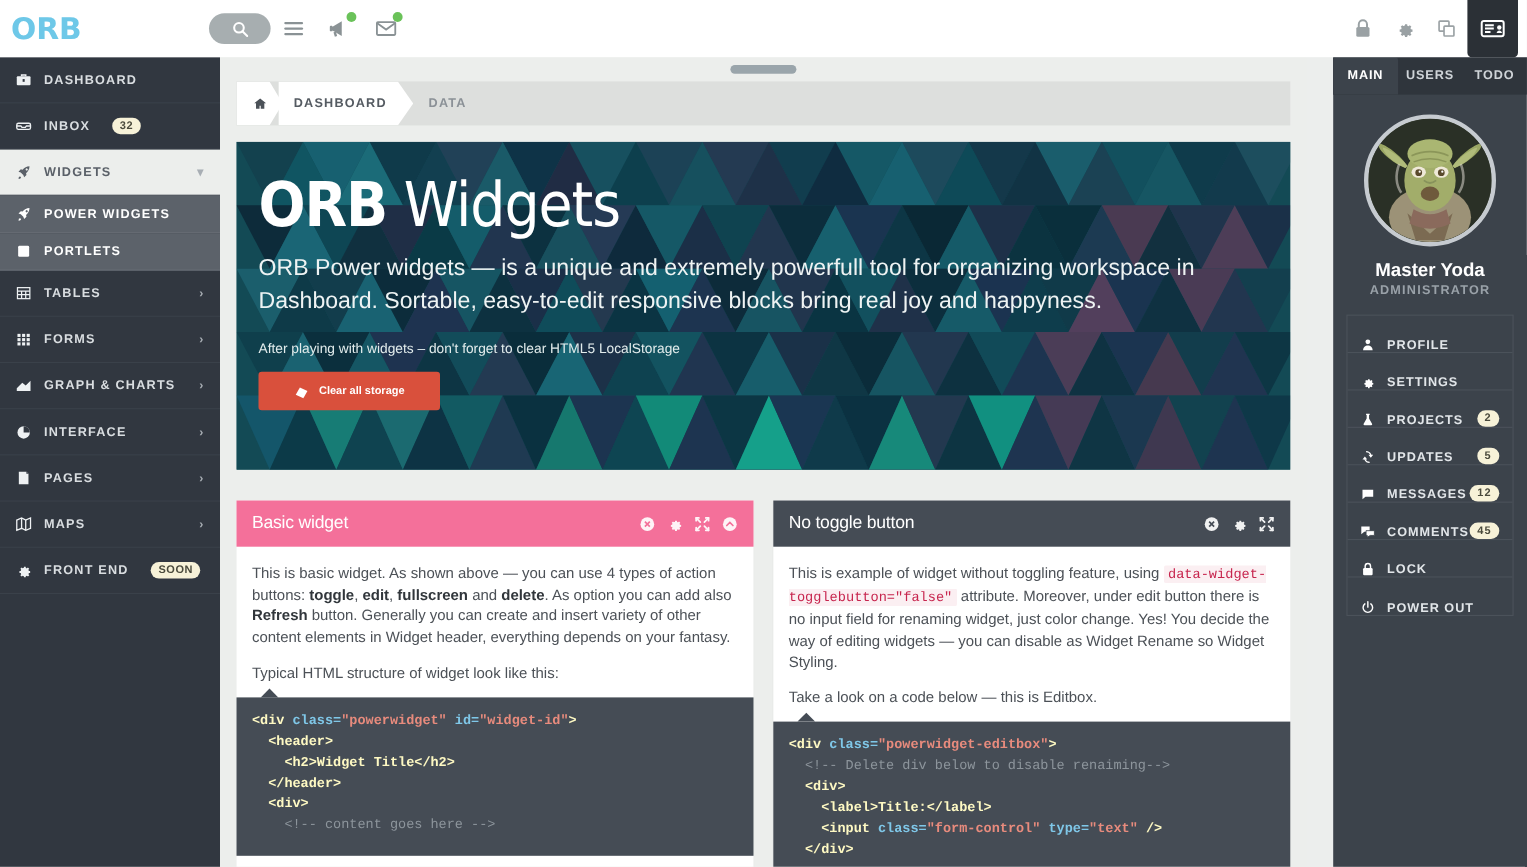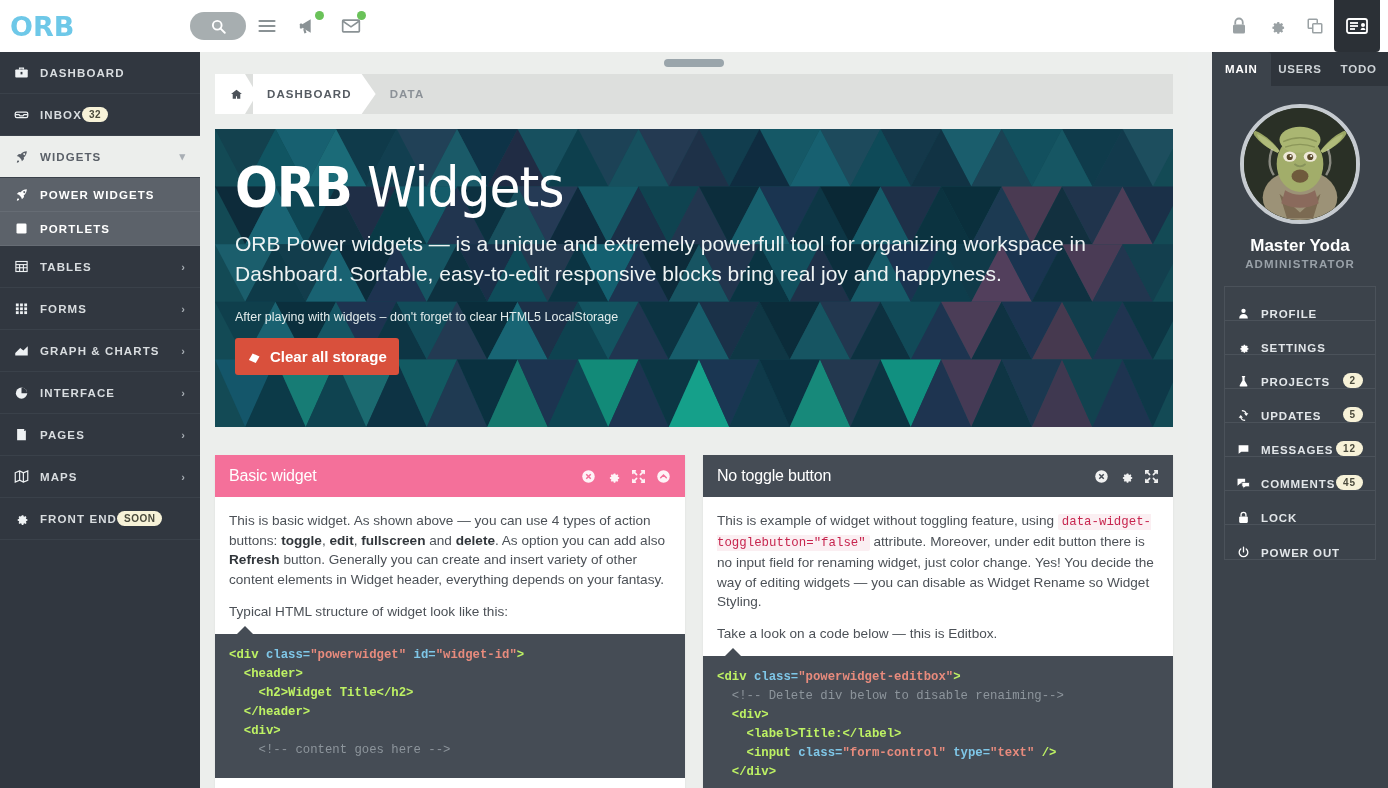--- a/index.html
+++ b/index.html
@@ -72,21 +72,21 @@
   .nav-item.sub {
     background: #5c626a; border-bottom: 1px solid #666c74; color: #ffffff;
     padding-left: 14px; height: 34px;
   }
   .nav-item.sub .ico { color: #ffffff; }
   .nav-chevron {
     margin-left: auto; font-size: 11px; color: #a8aeb4;
   }
   .nav-badge {
     background: #f7f2d8; color: #4a4a3c; border-radius: 9px;
-    font-size: 10px; font-weight: bold; padding: 2px 7px; margin-left: 0;
+    font-size: 10px; font-weight: bold; padding: 2px 7px; margin-left: 20px;
     letter-spacing: 0.5px;
   }
 
   
   #main {
     position: absolute; top: 52px; left: 200px; width: 988px; height: 736px;
     background: #eceeec; overflow: hidden;
   }
   #drag-handle-wrap {
     height: 22px; display: flex; align-items: center; justify-content: center;
@@ -131,22 +131,22 @@
   #hero h1 b { font-weight: bold; }
   #hero p.lead {
     margin-top: 14px; font-size: 21px; color: #eef3f3; line-height: 1.45;
     max-width: 880px; font-weight: 300;
   }
   #hero p.note {
     margin-top: 20px; font-size: 12.5px; color: #e2ecec;
   }
   #hero a.btn-clear {
     margin-top: 14px; display: inline-flex; align-items: center; gap: 8px;
-    background: #d9503c; color: #fff; font-size: 15px; font-weight: bold;
-    padding: 10px 12px; border-radius: 3px; text-decoration: none;
+    background: #d9503c; color: #fff; font-size: 10px; font-weight: bold;
+    padding: 10px 32px; border-radius: 3px; text-decoration: none;
   }
   #hero a.btn-clear svg { width: 15px; height: 15px; }
 
   
   #widget-row {
     display: flex; gap: 18px; margin: 28px 15px 0 15px;
   }
   .widget { flex: 1; background: #fff; box-shadow: 0 1px 2px rgba(0,0,0,.07); }
   .widget-header {
     height: 42px; display: flex; align-items: center; padding: 0 14px;
@@ -169,21 +169,21 @@
     background: #454c55; padding: 12px 14px 18px 14px; position: relative;
     font-family: "Liberation Mono", monospace; font-size: 12.3px;
     line-height: 1.55; white-space: pre; color: #dfe3e6;
     margin: 0 -14px -14px -14px;
   }
   .code-block:before {
     content: ""; position: absolute; top: -8px; left: 22px;
     border-left: 8px solid transparent; border-right: 8px solid transparent;
     border-bottom: 8px solid #454c55;
   }
-  .c-tag { color: #bef264; font-weight: bold; }
+  .c-tag { color: #fef9c3; font-weight: bold; }
   .c-attr { color: #7fc7e8; font-weight: bold; }
   .c-str { color: #e88b7d; font-weight: bold; }
   .c-com { color: #8d959c; }
 
   
   #rightpanel {
     position: absolute; top: 52px; right: 0; width: 176px; height: 736px;
     background: #3c434b;
   }
   #rp-tabs { display: flex; height: 34px; background: #2f353c; }

